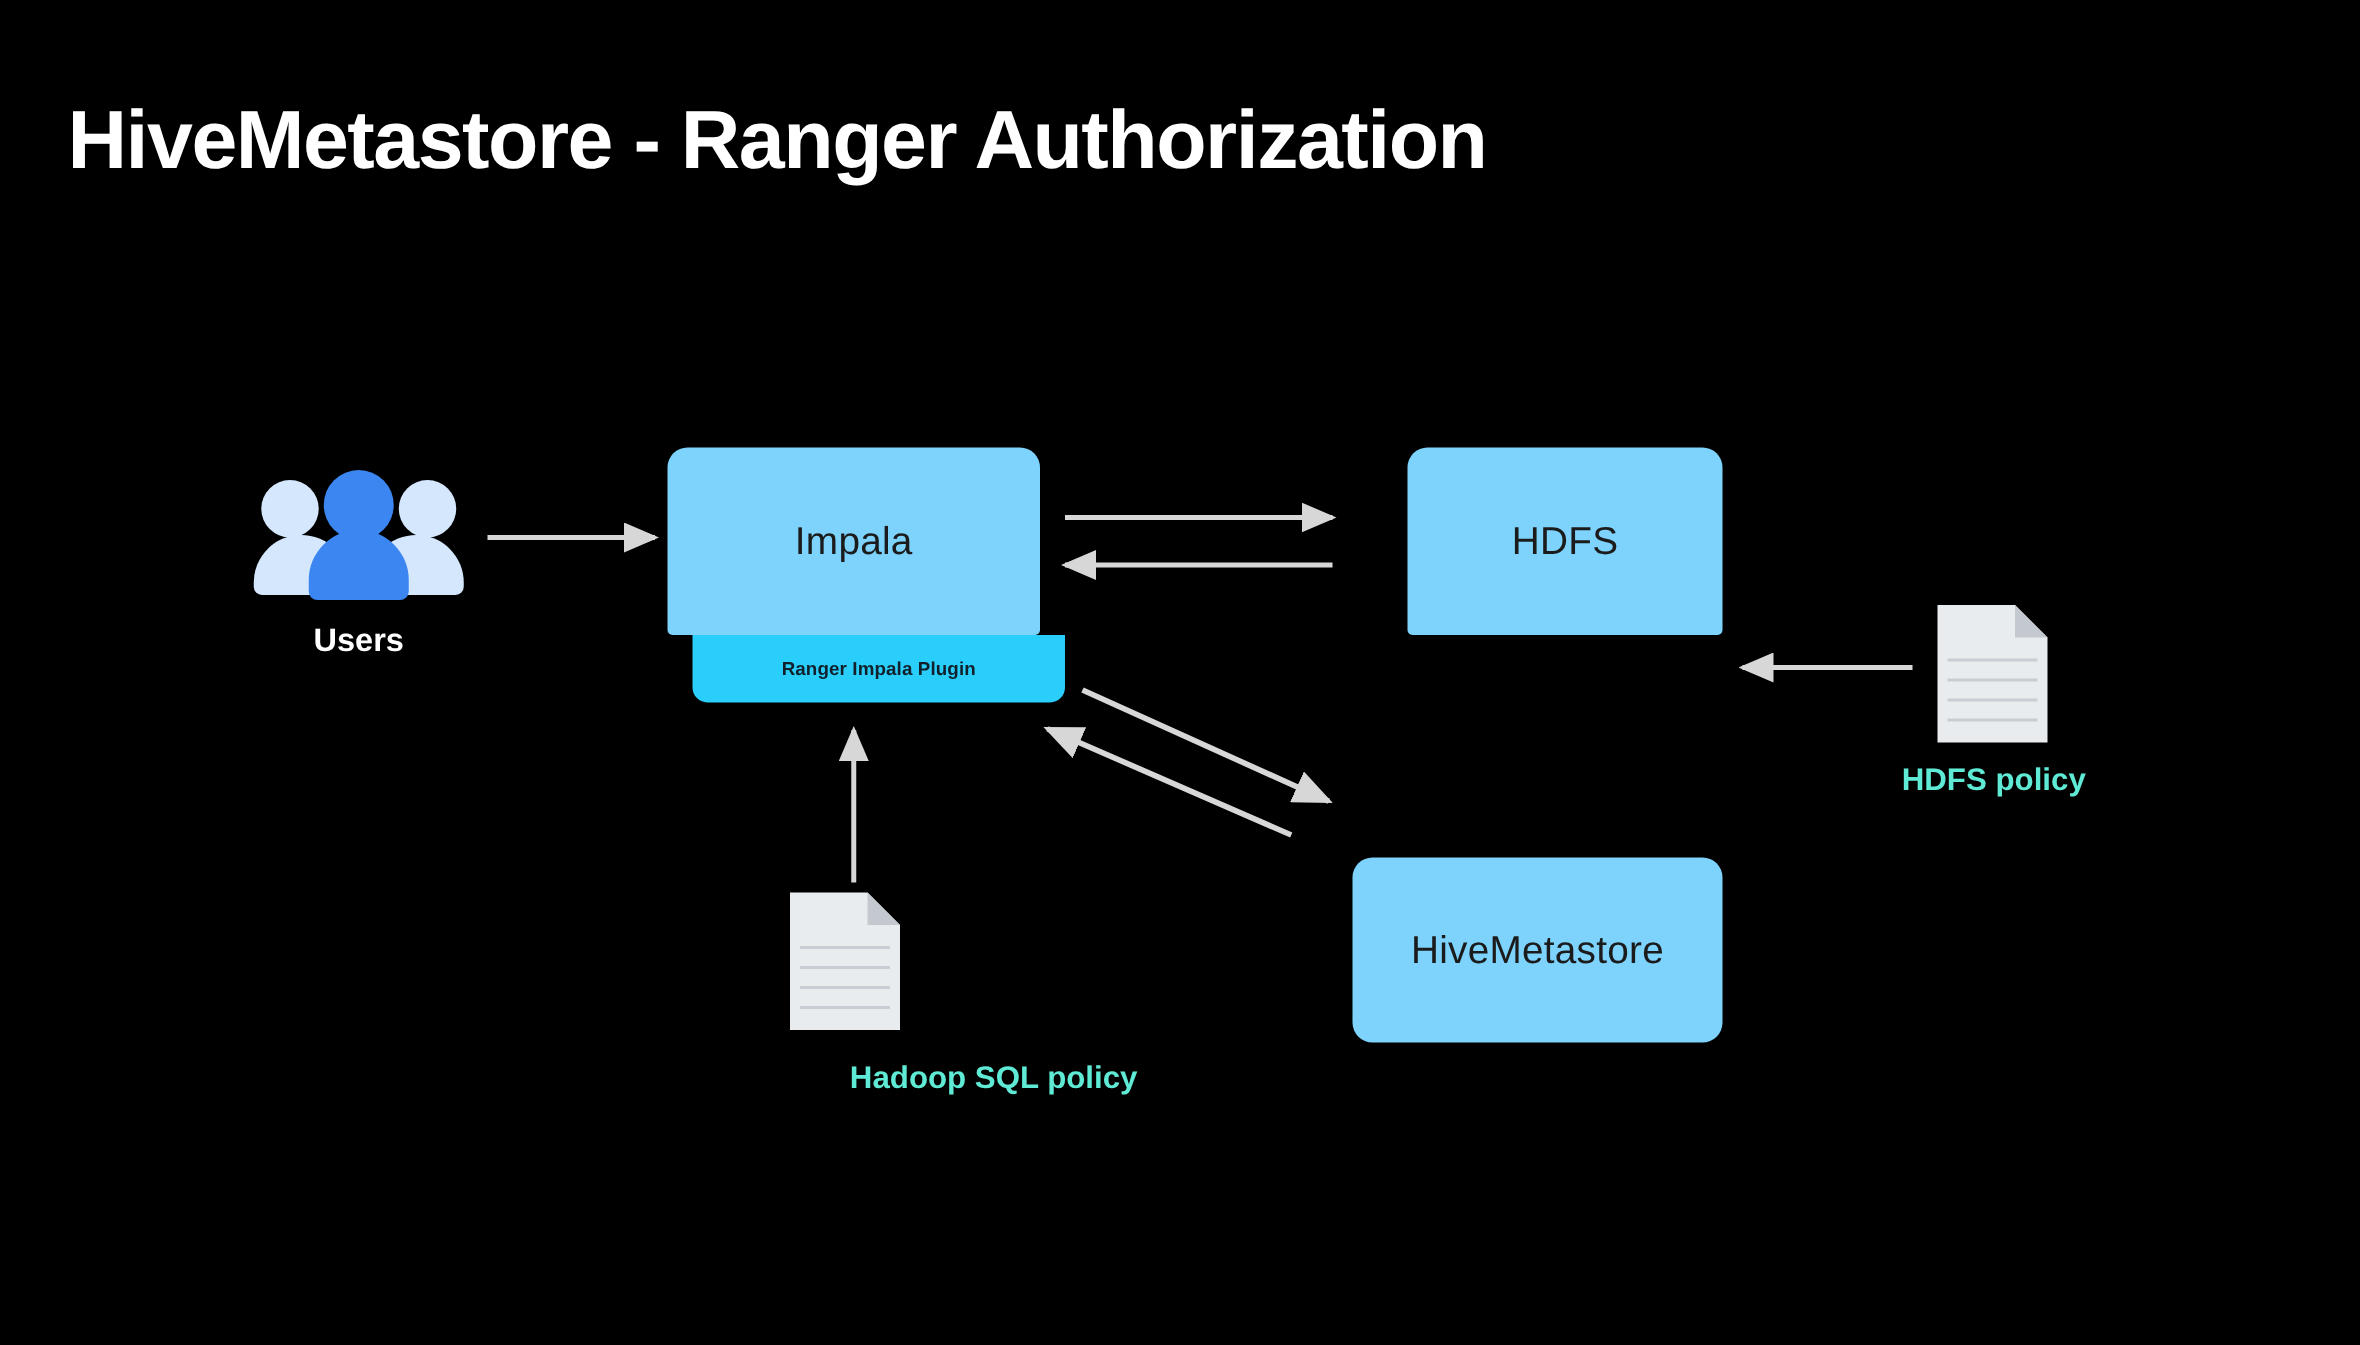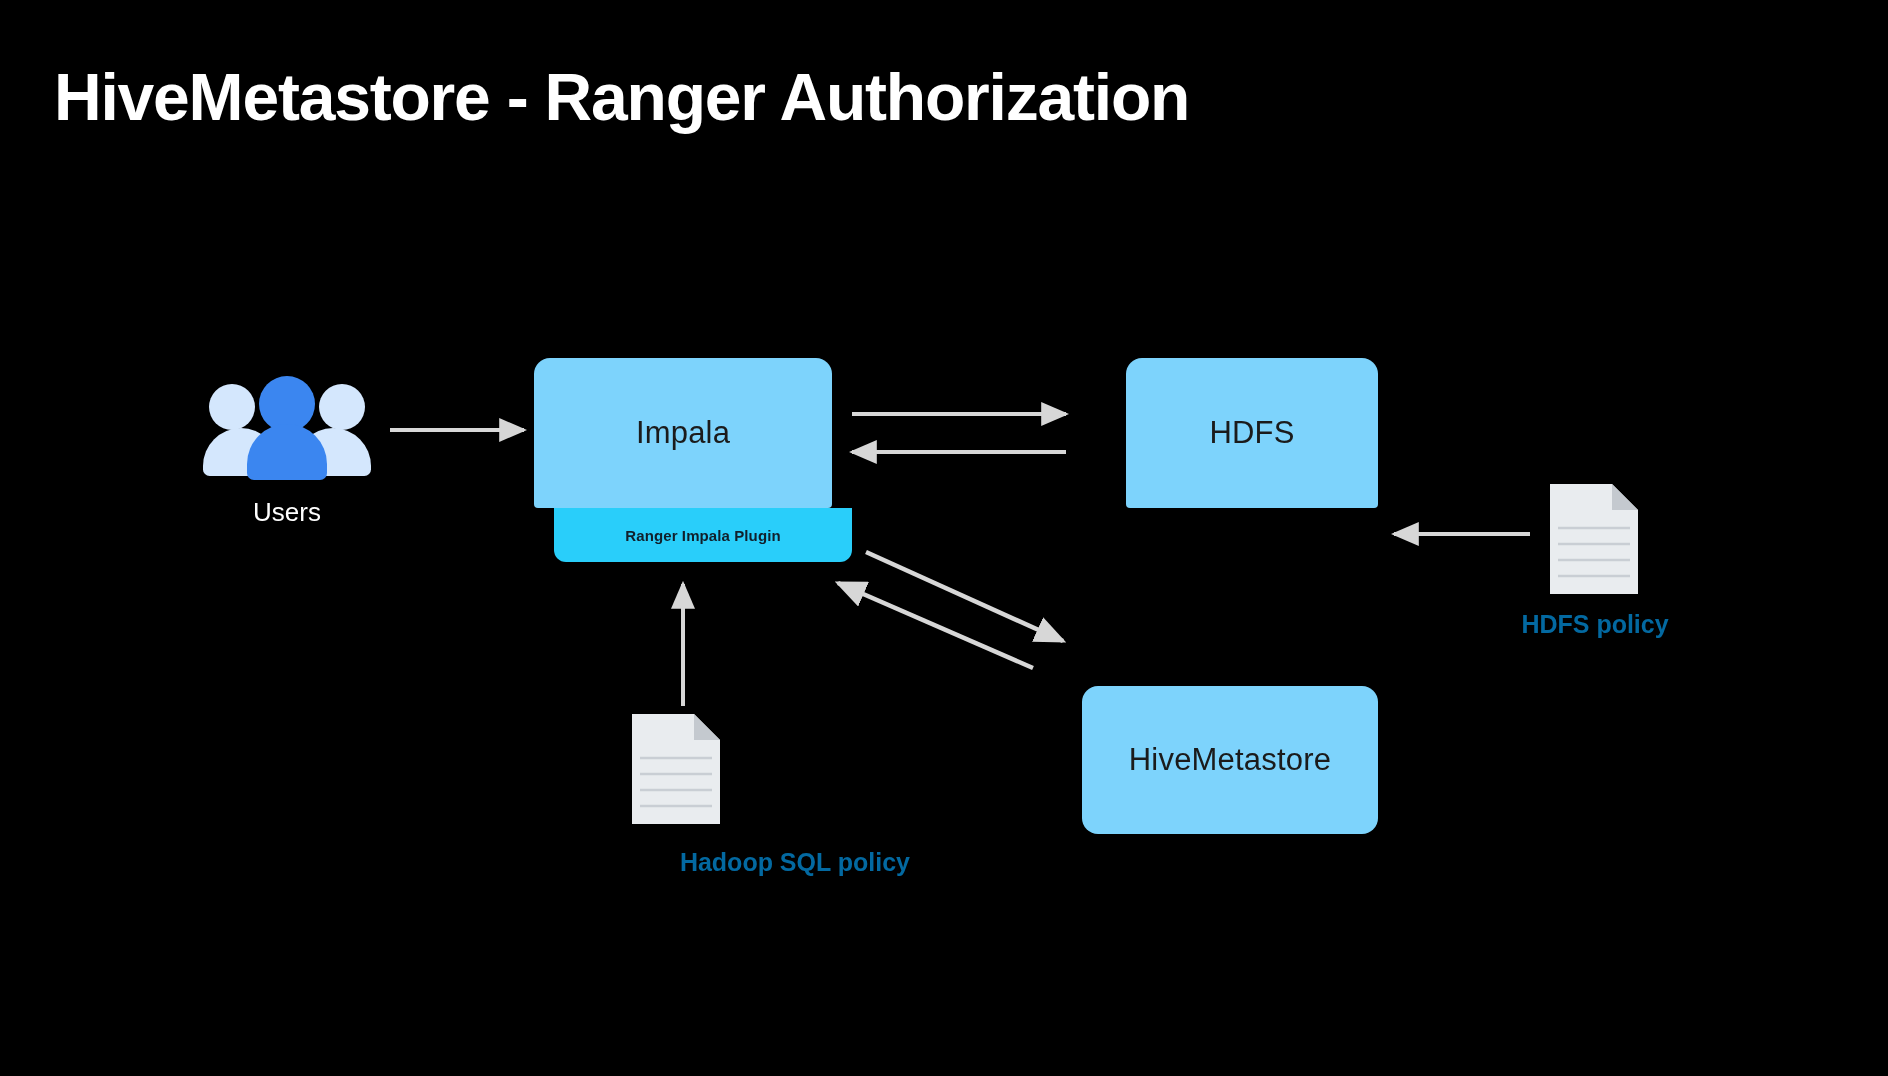--- a/index.html
+++ b/index.html
@@ -19,21 +19,21 @@
   #slide {
     position: absolute;
     inset: 0;
     background: #000000;
   }
 
   
   #slide-title {
     position: absolute;
     left: 54px;
-    top: 64px;
+    top: 78px;
     font-size: 66px;
     font-weight: bold;
     letter-spacing: -1.2px;
     color: #ffffff;
     white-space: nowrap;
     line-height: 1.0;
   }
 
   
   .node {
@@ -108,35 +108,35 @@
   #user-body-right  { left: 92px; top: 60px; width: 76px; height: 48px; }
   #user-body-center { left: 44px; top: 56px; width: 80px; height: 56px; }
 
   #users-label {
     position: absolute;
     left: 203px;
     top: 497px;
     width: 168px;
     text-align: center;
     font-size: 26px;
-    font-weight: normal;
+    font-weight: bold;
     color: #ffffff;
   }
 
   
   .doc-icon {
     position: absolute;
     width: 96px;
     height: 116px;
   }
   .doc-label {
     position: absolute;
     font-size: 25px;
     font-weight: bold;
-    color: #0369a1;
+    color: #5eead4;
     text-align: center;
     white-space: nowrap;
   }
 
   #doc-hadoop-sql { left: 628px; top: 712px; }
   #label-hadoop-sql { left: 440px; top: 848px; width: 470px; text-align: right; }
 
   #doc-hdfs-policy { left: 1546px; top: 482px; }
   #label-hdfs-policy { left: 1360px; top: 610px; width: 470px; }
 

